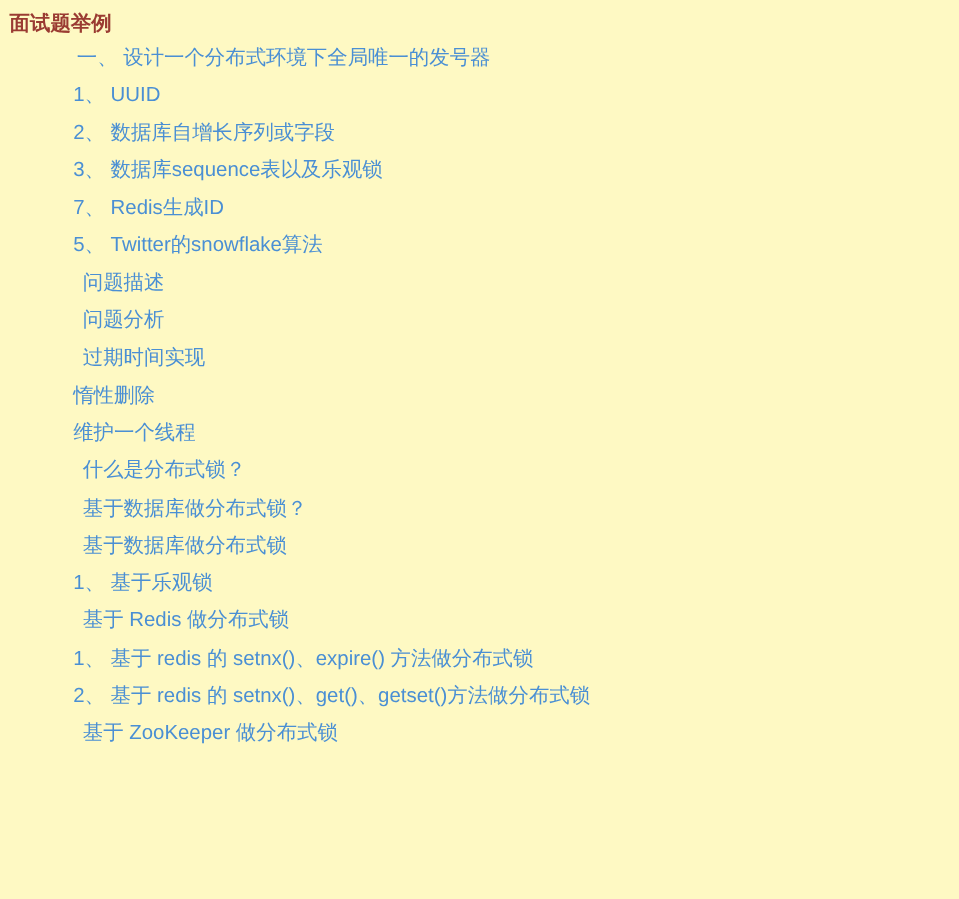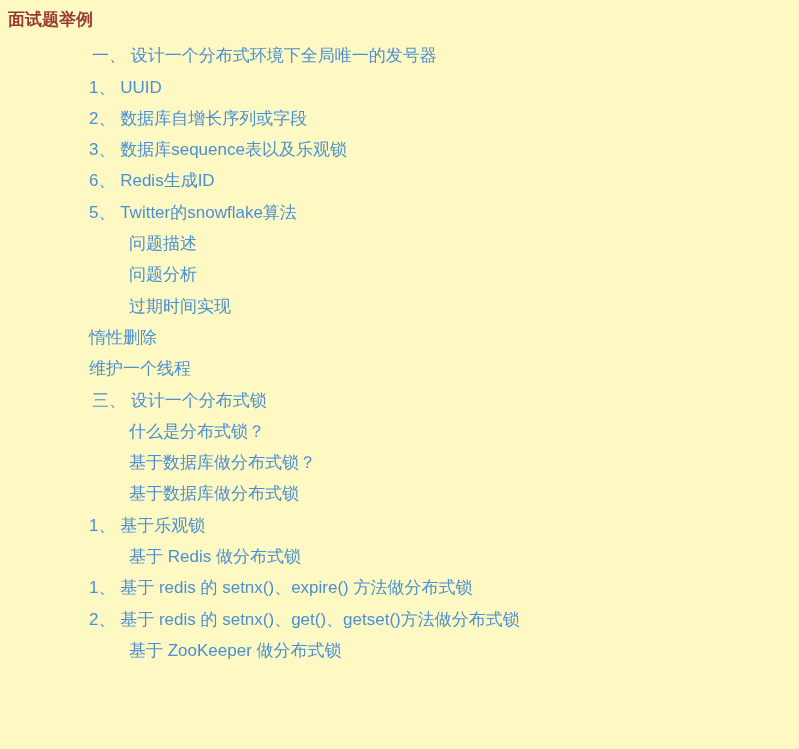--- a/index.html
+++ b/index.html
@@ -21,33 +21,32 @@
     font-weight: bold;
     line-height: 19px;
     color: var(--heading-color, #9a3b32);
   }
   .toc-list {
     margin-top: 7px;
   }
   .toc-item {
     height: 31.3px;
     display: flex;
-    align-items: flex-end;
+    align-items: flex-start;
     box-sizing: border-box;
-    margin-left: 28px;
   }
   .toc-item a {
     font-size: 17px;
     color: var(--link-color, #4a8fd4);
     text-decoration: none;
     cursor: pointer;
     white-space: nowrap;
   }
   .lvl-1 { padding-left: 64px; }
-  .lvl-2 { padding-left: 101px; }
+  .lvl-2 { padding-left: 69px; }
   .lvl-3 { padding-left: 61px; }
 </style>
 </head>
 <body style="background: rgb(255, 255, 255);">
 
 <div class="page">
 
   <div class="doc-heading">面试题举例</div>
 
   <div class="toc-list">
@@ -57,42 +56,39 @@
     <div class="toc-item lvl-3">
         <a>1、 UUID</a>
       </div>
     <div class="toc-item lvl-3">
         <a>2、 数据库自增长序列或字段</a>
       </div>
     <div class="toc-item lvl-3">
         <a>3、 数据库sequence表以及乐观锁</a>
       </div>
     <div class="toc-item lvl-3">
-        <a>6、 Redis生成ID</a>
+        <a>7、 Redis生成ID</a>
       </div>
     <div class="toc-item lvl-3">
         <a>5、 Twitter的snowflake算法</a>
       </div>
     <div class="toc-item lvl-2">
         <a>问题描述</a>
       </div>
     <div class="toc-item lvl-2">
         <a>问题分析</a>
       </div>
     <div class="toc-item lvl-2">
         <a>过期时间实现</a>
       </div>
     <div class="toc-item lvl-3">
         <a>惰性删除</a>
       </div>
     <div class="toc-item lvl-3">
         <a>维护一个线程</a>
-      </div>
-    <div class="toc-item lvl-1">
-        <a>三、 设计一个分布式锁</a>
       </div>
     <div class="toc-item lvl-2">
         <a>什么是分布式锁？</a>
       </div>
     <div class="toc-item lvl-2">
         <a>基于数据库做分布式锁？</a>
       </div>
     <div class="toc-item lvl-2">
         <a>基于数据库做分布式锁</a>
       </div>

